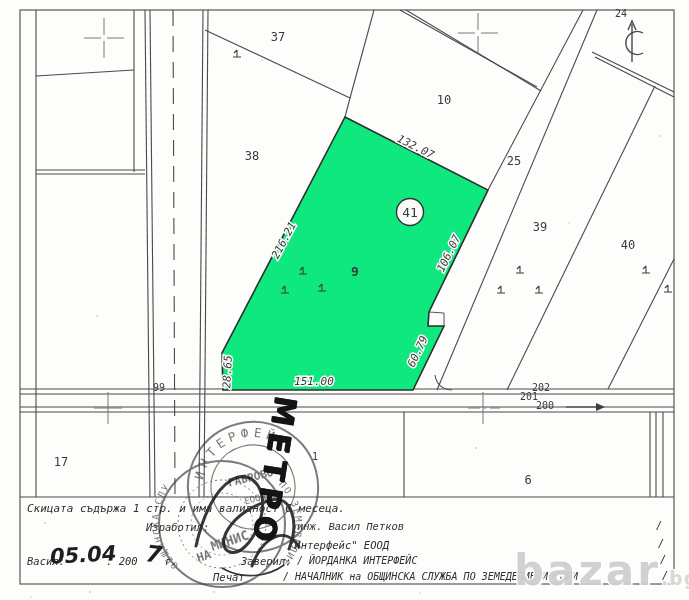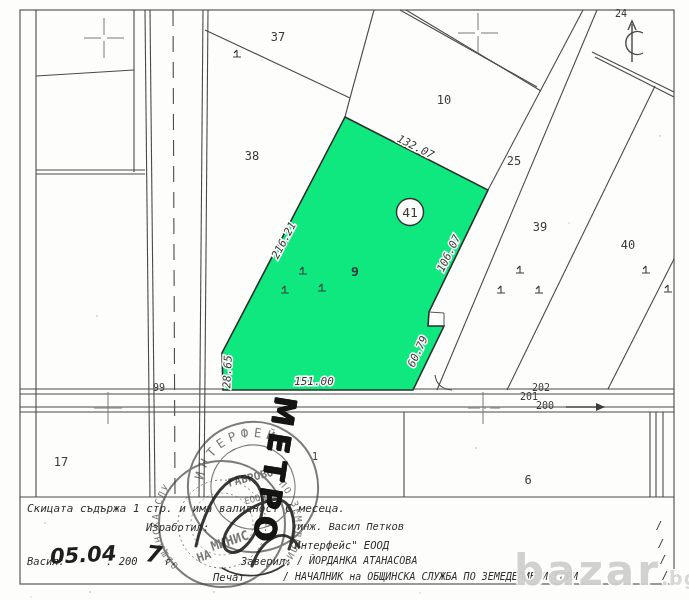--- a/index.html
+++ b/index.html
@@ -221,21 +221,21 @@
 </svg>
 
   <div class="ftxt" style="left:27px;top:502px;font-size:11px;">Скицата съдържа 1 стр. и има валидност 6 месеца.</div>
   <div class="ftxt" style="left:146px;top:521px;text-align:center;">Изработил:</div>
   <div class="ftxt" style="left:297px;top:521px;font-family:Liberation Mono, monospace;">инж. Васил Петков</div>
   <div class="ftxt" style="left:288px;top:539px;">"Интерфейс" ЕООД</div>
   <div class="ftxt" style="left:27px;top:555px;">Васил:</div>
   <div class="ftxt" style="left:106px;top:555px;">. 200</div>
   <div class="ftxt" style="left:165px;top:555px;">г.</div>
   <div class="ftxt" style="left:193px;top:555px;margin-left:48px;">Заверил:</div>
-  <div class="ftxt" style="left:297px;top:555px;font-size:10px;">/ ЙОРДАНКА АТАНАСОВА</div>
+  <div class="ftxt" style="left:297px;top:555px;font-size:10px;">/ ЙОРДАНКА ИНТЕРФЕЙС</div>
   <div class="ftxt" style="left:186px;top:571px;padding-left:27px;">Печат</div>
   <div class="ftxt" style="left:283px;top:571px;font-size:10px;">/ НАЧАЛНИК на ОБЩИНСКА СЛУЖБА ПО ЗЕМЕДЕЛИЕ И ГОРИ</div>
   <div class="ftxt" style="left:656px;top:519px;">/</div>
   <div class="ftxt" style="left:658px;top:537px;">/</div>
   <div class="ftxt" style="left:660px;top:553px;">/</div>
   <div class="ftxt" style="left:662px;top:569px;">/</div>
 
   <div class="hand" style="left:50px;top:543px;font-size:21px;transform:rotate(-3deg);">05.04</div>
   <div class="hand" style="left:146px;top:541px;font-size:23px;transform:rotate(7deg);">7</div>
   <div class="metro">МЕТРО</div>

